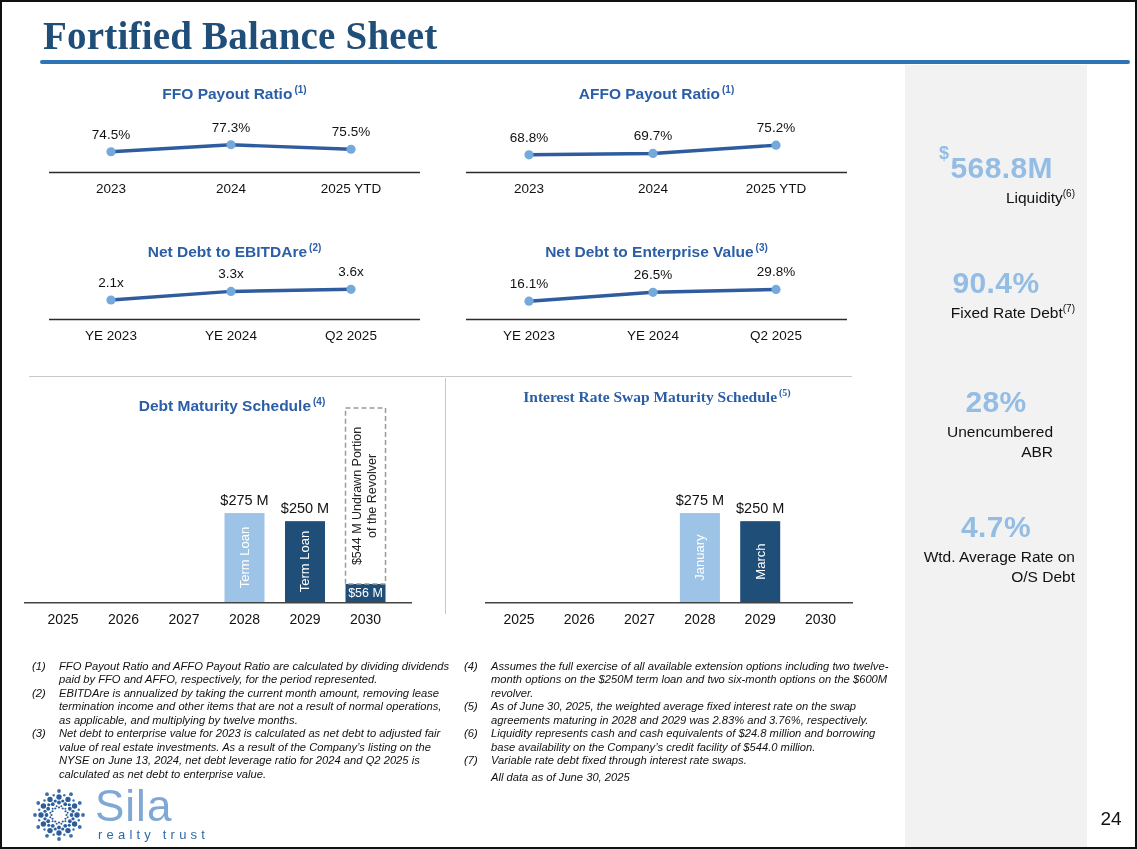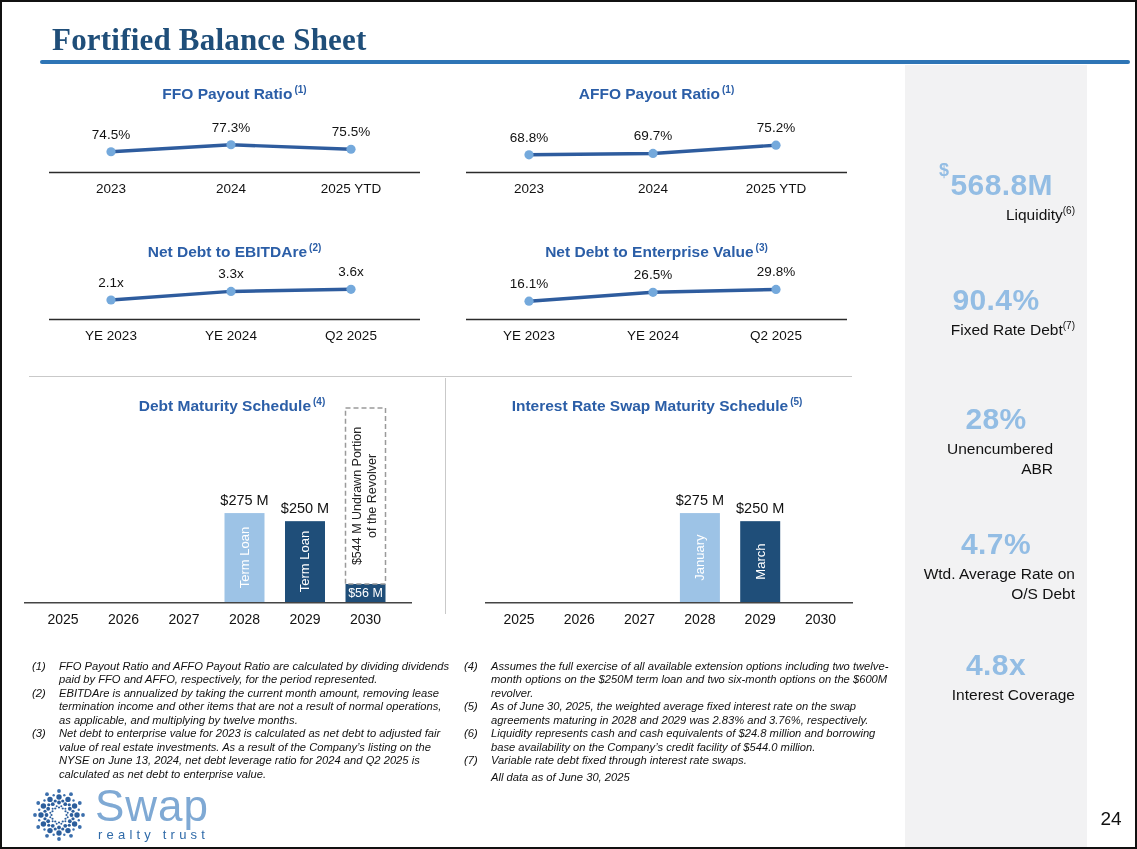--- a/index.html
+++ b/index.html
@@ -1,28 +1,28 @@
 <!DOCTYPE html>
 <html><head>
 <meta charset="utf-8">
 <style>
   html,body{margin:0;padding:0;background:#e8e8e8;}
   .slide{position:relative;width:1137px;height:849px;background:#ffffff;border:2px solid #111;
          box-sizing:border-box;font-family:"Liberation Sans",sans-serif;overflow:hidden;}
-  .page-title{position:absolute;left:38px;top:8px;margin:12px;font-family:"Liberation Serif",serif;
-              font-size:31px;font-weight:700;color:#1F4E79;letter-spacing:.2px;}
+  .page-title{position:absolute;left:38px;top:8px;margin:3px;font-family:"Liberation Serif",serif;
+              font-size:39px;font-weight:700;color:#1F4E79;letter-spacing:.2px;}
   .rule{position:absolute;left:38px;top:58px;width:1090px;height:4px;background:#2E75B6;border-radius:2px;}
   .chart-title{position:absolute;font-size:15.5px;font-weight:700;color:#2B5EA7;text-align:center;}
   .chart-title sup{font-size:10px;margin-left:2px;}
   .chart-canvas{position:absolute;}
   .divider-h{position:absolute;left:27px;top:374px;width:823px;height:1px;background:#C9C9C9;}
   .divider-v{position:absolute;left:443px;top:376px;width:1px;height:236px;background:#C9C9C9;}
   .sidebar{position:absolute;left:903px;top:63px;width:182px;height:782px;background:#F2F2F3;}
   .stat{position:absolute;width:100%;text-align:center;}
-  .stat-value{font-size:30px;font-weight:700;color:#93BDE4;letter-spacing:.4px;margin-top:17px;}
+  .stat-value{font-size:30px;font-weight:700;color:#93BDE4;letter-spacing:.4px;}
   .stat-value .pfx{font-size:18px;position:relative;top:-8px;margin-right:1px;}
   .stat-label{font-size:15.5px;color:#111;line-height:1.28;margin-top:3px;padding:0 12px;text-align:right;}
   .stat-label.narrow{padding:0 34px;}
   .stat-label sup{font-size:10px;}
   .footnotes{position:absolute;top:658px;font-size:11.2px;font-style:italic;color:#111;line-height:1.2;}
   #fn-left{left:30px;width:420px;}
   #fn-right{left:462px;width:430px;}
   .fn-item{display:flex;}
   .fn-num{width:27px;flex:none;}
   .fn-text{flex:1;}
@@ -49,21 +49,21 @@
   </div>
   <div class="chart-title" style="left:45px;top:240px;width:375px;">
     <span>Net Debt to EBITDAre</span><sup>(2)</sup>
   </div>
   <div class="chart-title" style="left:462px;top:240px;width:385px;">
     <span>Net Debt to Enterprise Value</span><sup>(3)</sup>
   </div>
   <div class="chart-title" style="left:20px;top:394px;width:420px;">
     <span>Debt Maturity Schedule</span><sup>(4)</sup>
   </div>
-  <div class="chart-title" style="left:455px;top:394px;width:400px;">
+  <div class="chart-title" style="left:455px;top:385px;width:400px;font-family:Liberation Serif, serif;">
     <span>Interest Rate Swap Maturity Schedule</span><sup>(5)</sup>
   </div>
 
   <div class="chart-canvas" style="left:45px;top:106px;width:375px;height:96px;"><svg width="375" height="96">
         <line x1="2" y1="64.5" x2="373" y2="64.5" stroke="#2b2b2b" stroke-width="1.4"></line>
         <polyline points="64,43.75 184,36.75000000000001 304,41.25" fill="none" stroke="#2E5C9E" stroke-width="3.4" stroke-linecap="round"></polyline>
         <circle cx="64" cy="43.75" r="4.6" fill="#74A9DC"></circle>
         <text x="64" y="30.75" font-size="13.5" fill="#111" text-anchor="middle" font-family="&quot;Liberation Sans&quot;, sans-serif">74.5%</text>
         <text x="64" y="85" font-size="13.5" fill="#111" text-anchor="middle" font-family="&quot;Liberation Sans&quot;, sans-serif">2023</text>
         <circle cx="184" cy="36.75000000000001" r="4.6" fill="#74A9DC"></circle>
@@ -159,24 +159,20 @@
       <div class="stat-value"><span>90.4%</span></div>
       <div class="stat-label"><span>Fixed Rate Debt</span><sup>(7)</sup></div>
     </div>
     <div class="stat" style="top:320px;">
       <div class="stat-value"><span>28%</span></div>
       <div class="stat-label narrow"><span>Unencumbered ABR</span></div>
     </div>
     <div class="stat" style="top:445px;">
       <div class="stat-value"><span>4.7%</span></div>
       <div class="stat-label"><span>Wtd. Average Rate on O/S Debt</span></div>
-    </div>
-    <div class="stat" style="top:566px;">
-      <div class="stat-value"><span>4.8x</span></div>
-      <div class="stat-label"><span>Interest Coverage</span></div>
     </div>
   </aside>
 
   <div class="footnotes" id="fn-left">
       <div class="fn-item">
         <div class="fn-num">(1)</div>
         <div class="fn-text">FFO Payout Ratio and AFFO Payout Ratio are calculated by dividing dividends paid by FFO and AFFO, respectively, for the period represented.</div>
       </div>
       <div class="fn-item">
         <div class="fn-num">(2)</div>
@@ -288,20 +284,20 @@
         <circle cx="43.50" cy="14.50" r="1.2" fill="#3C6FAC"></circle>
         <circle cx="35.50" cy="25.25" r="1.1" fill="#2C5E9C"></circle>
         <circle cx="39.83" cy="22.75" r="1.9" fill="#2C5E9C"></circle>
         <circle cx="44.59" cy="20.00" r="2.7" fill="#2C5E9C"></circle>
         <circle cx="49.78" cy="17.00" r="1.9" fill="#3C6FAC"></circle>
         <circle cx="37.69" cy="26.67" r="1" fill="#2C5E9C"></circle>
         <circle cx="43.01" cy="25.25" r="1.6" fill="#2C5E9C"></circle>
         <circle cx="48.80" cy="23.69" r="1.2" fill="#3C6FAC"></circle>
       </svg>
     <div class="logo-text">
-      <div class="logo-name">Swap</div>
+      <div class="logo-name">Sila</div>
       <div class="logo-tag">realty trust</div>
     </div>
   </div>
 
   <div class="page-num">24</div>
 
 </div>
 
 </body></html>

